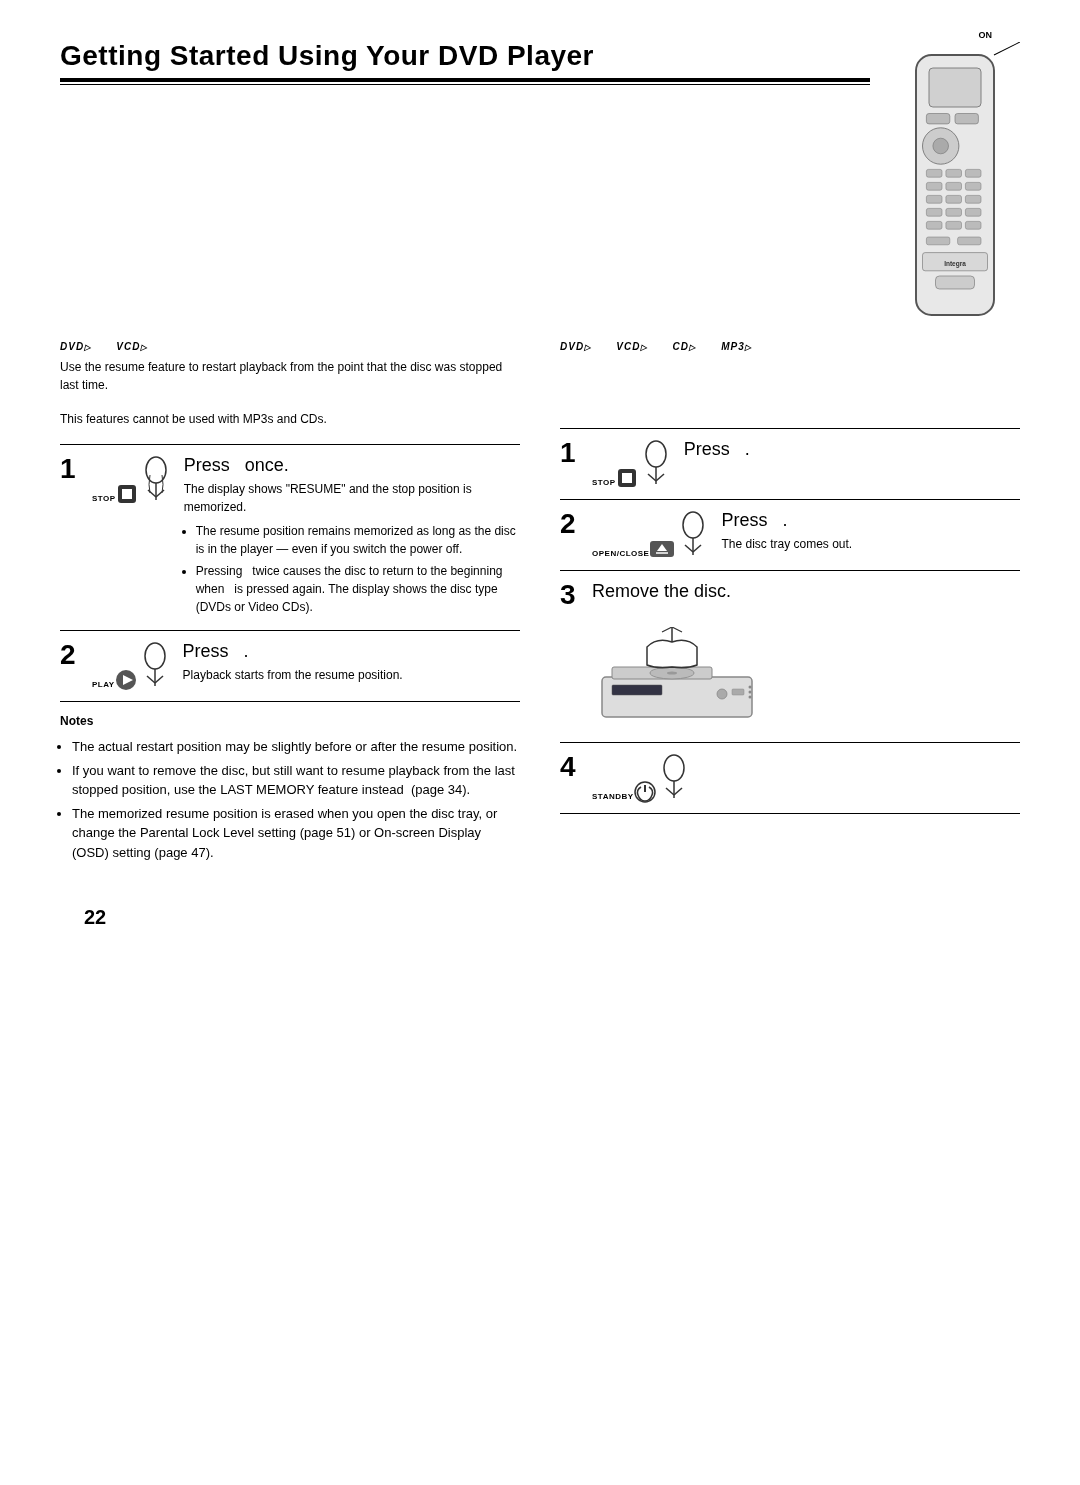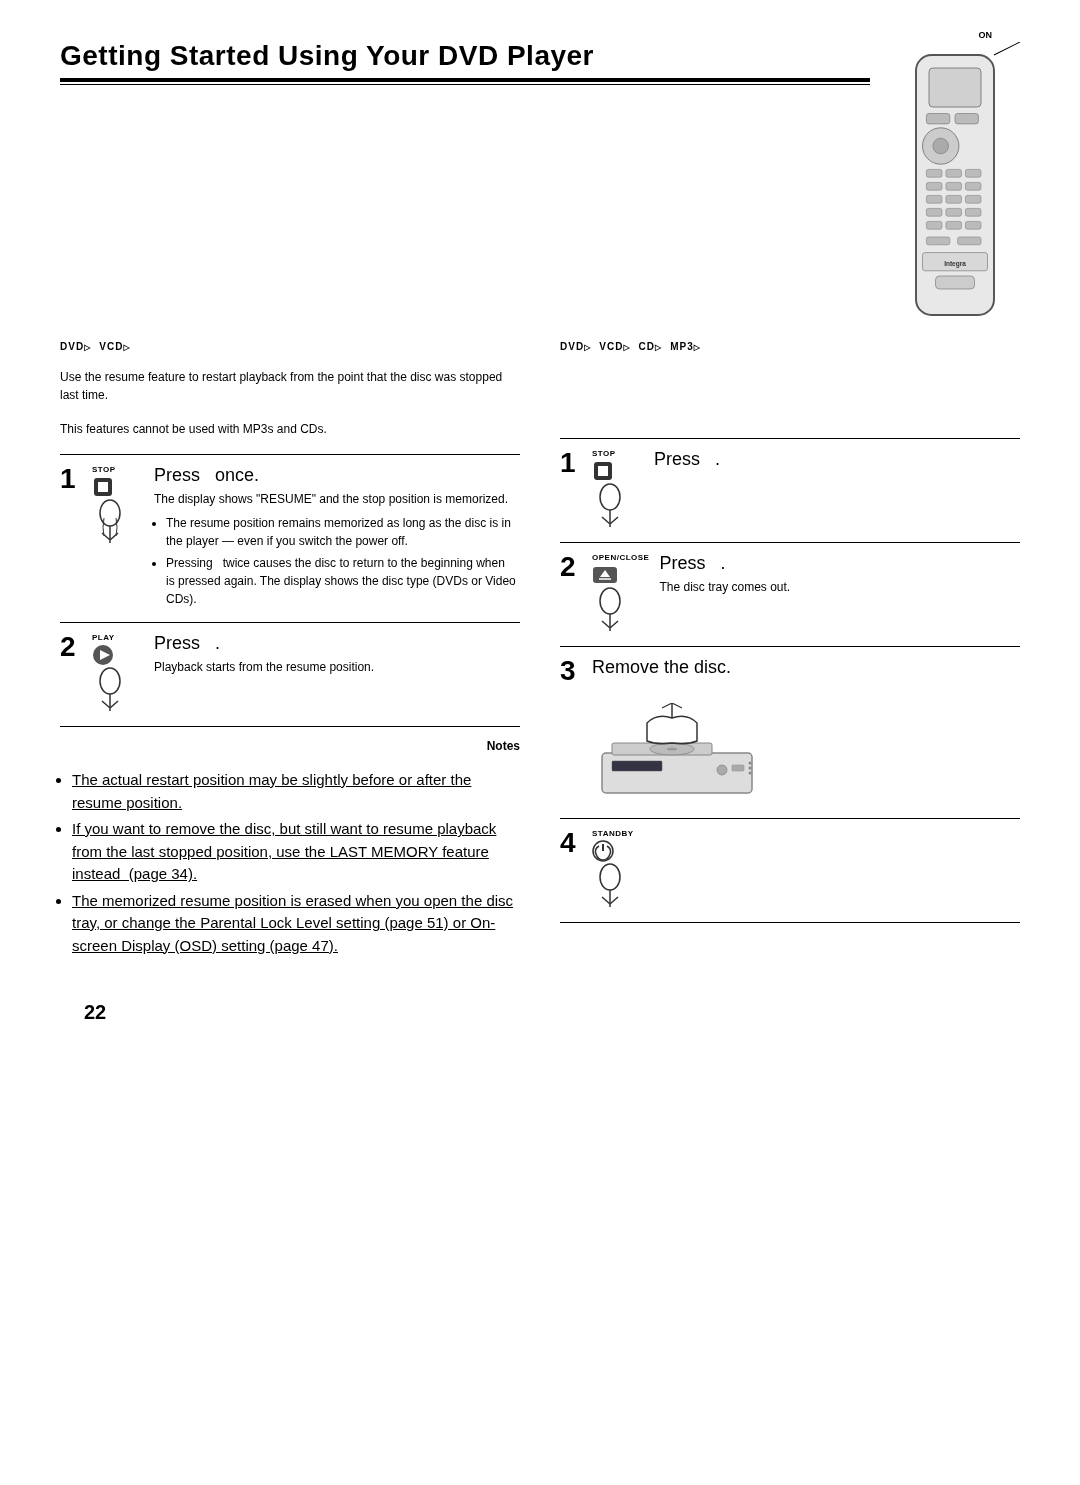--- a/index.html
+++ b/index.html
@@ -59,23 +59,24 @@
     }
 
     .right-col {
       flex: 1;
     }
 
     .disc-badge {
       font-size: 10px;
       font-weight: bold;
       letter-spacing: 1px;
-      margin-bottom: 16px;
+      margin-bottom: 6px;
       display: flex;
-      gap: 8px;
+      gap: 25px;
+      font-style: italic;
     }
 
     .disc-badge span {
       font-size: 10px;
       font-weight: bold;
     }
 
     .disc-badge .arrow {
       font-size: 8px;
     }
@@ -134,46 +135,44 @@
       list-style: disc;
     }
 
     .notes-section {
       margin-top: 12px;
     }
 
     .notes-title {
       font-weight: bold;
       font-size: 12px;
-      margin-bottom: 16px;
-      text-align: right;
+      margin-bottom: 9px;
     }
 
     .notes-list {
       padding-left: 12px;
     }
 
     .notes-list li {
-      font-size: 15px;
+      font-size: 13px;
       line-height: 1.5;
       margin-bottom: 4px;
       list-style: disc;
-      text-decoration: underline;
     }
 
     .label-tiny {
       font-size: 8px;
       font-weight: bold;
       letter-spacing: 0.5px;
     }
 
     .step-icon-wrapper {
       display: flex;
-      flex-direction: column;
-      align-items: flex-start;
+      flex-direction: row;
+      align-items: flex-end;
       min-width: 52px;
     }
 
     .step-icon-wrapper .label-tiny {
       margin-bottom: 2px;
     }
 
     .page-num {
       font-size: 20px;
       font-weight: bold;

